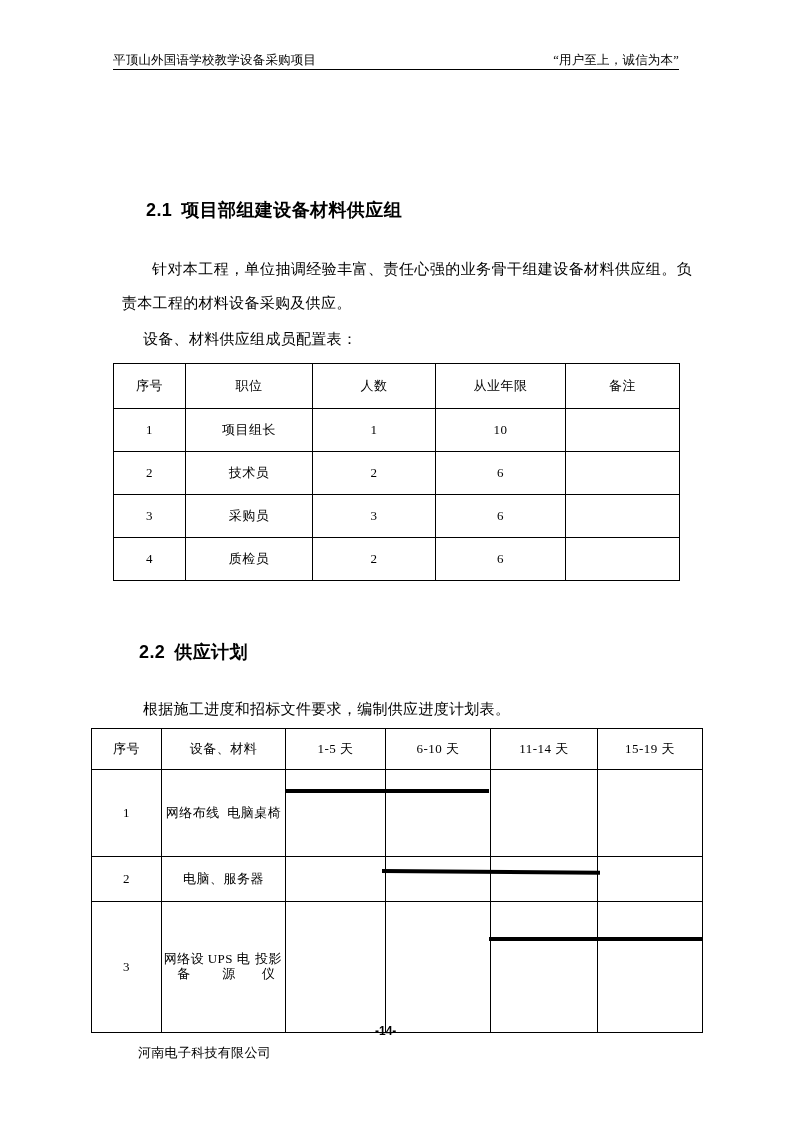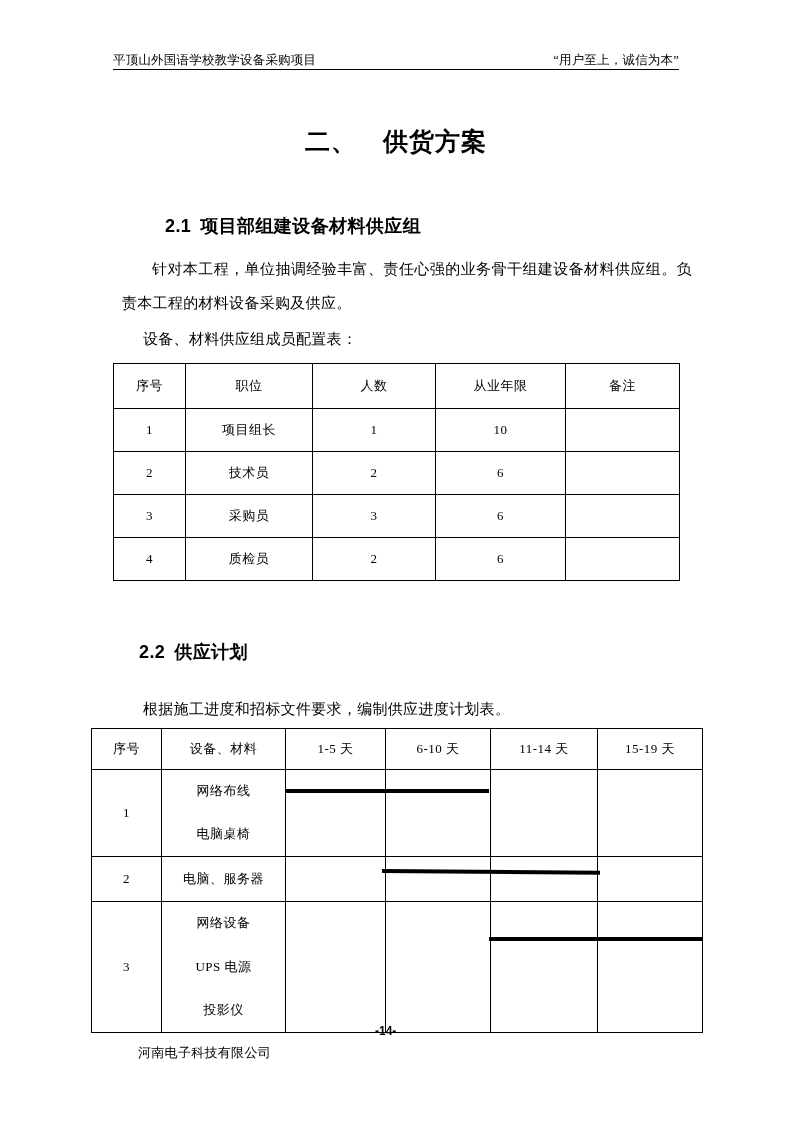--- a/index.html
+++ b/index.html
@@ -61,21 +61,21 @@
     font-size: 18px;
     font-weight: bold;
     font-family: "Liberation Sans", "DejaVu Sans", sans-serif;
     letter-spacing: 0.4px;
     white-space: nowrap;
   }
   .h2 .sec-no {
     font-family: "Liberation Sans", "DejaVu Sans", sans-serif;
     margin-right: 9px;
   }
-  #h2-1 { left: 146px; top: 214px; margin-left: 19px; }
+  #h2-1 { left: 146px; top: 198px; }
   #h2-2 { left: 139px; top: 640px; }
 
   
   .para {
     position: absolute;
     font-size: 15px;
     line-height: 34px;
     letter-spacing: 0.3px;
   }
   #para-1 { left: 122px; top: 252px; width: 570px; text-indent: 30px; text-align: justify; }
@@ -114,21 +114,21 @@
     width: 611px;
   }
   #table-schedule td { position: relative; }
   #table-schedule .hdr td { height: 40px; }
   #table-schedule .r1 td { height: 86px; }
   #table-schedule .r2 td { height: 44px; }
   #table-schedule .r3 td { height: 130px; }
 
   .stacked {
     display: flex;
-    flex-direction: column;
+    flex-direction: row;
     justify-content: space-around;
     align-items: center;
     height: 100%;
     line-height: 1.15;
   }
   .stacked span { display: block; }
 
   
   .gantt-bar {
     position: absolute;
@@ -170,23 +170,20 @@
 </head>
 <body>
 
 <div class="page">
 
   <div class="header">
     <div class="header-left">平顶山外国语学校教学设备采购项目</div>
     <div class="header-right">“用户至上，诚信为本”</div>
   </div>
 
-  <div class="doc-title">
-    <span class="num">二、</span><span>供货方案</span>
-  </div>
 
   <div class="h2" id="h2-1">
     <span class="sec-no">2.1</span><span>项目部组建设备材料供应组</span>
   </div>
 
   <div class="para" id="para-1">针对本工程，单位抽调经验丰富、责任心强的业务骨干组建设备材料供应组。负责本工程的材料设备采购及供应。</div>
 
   <div class="para" id="para-2">设备、材料供应组成员配置表：</div>
 
   <table class="doc-table" id="table-staff">

